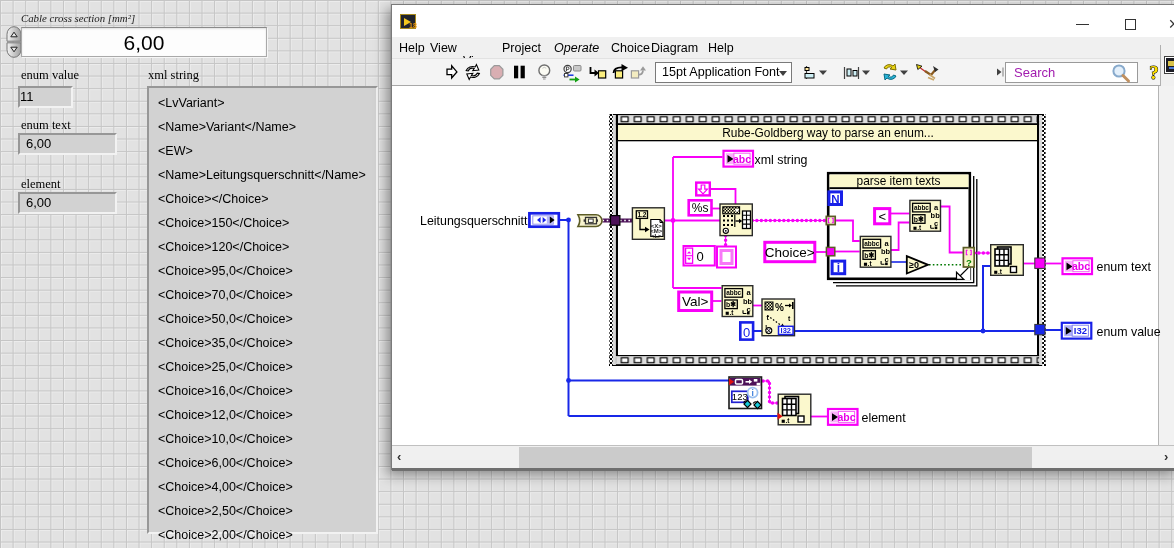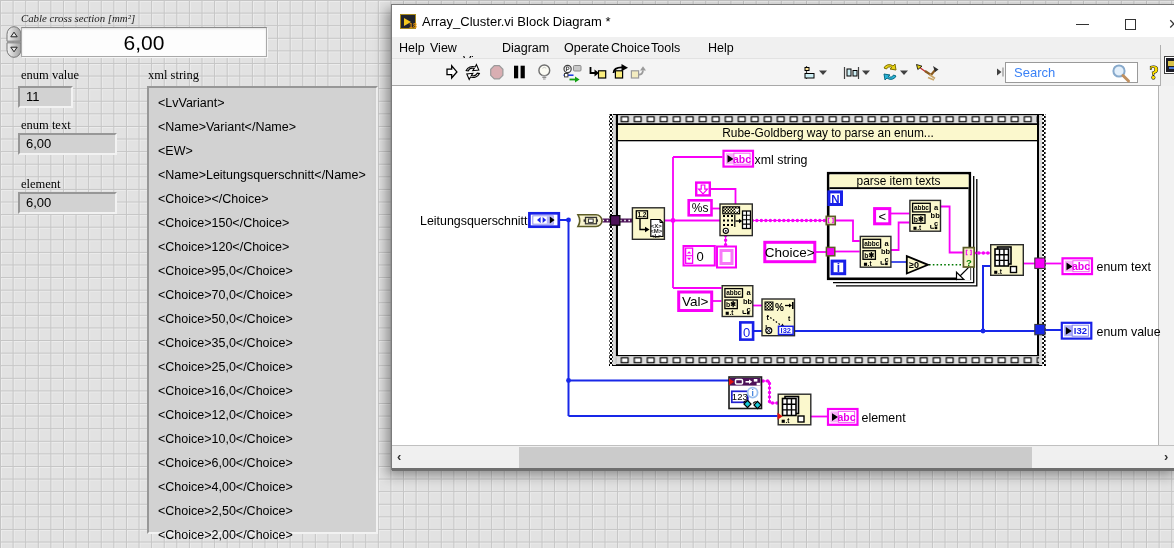--- a/index.html
+++ b/index.html
@@ -40,21 +40,21 @@
   <path d="M2,16.2 v-7 a7,7.5 0 0 1 14,0 v7 Z" fill="url(#spg)" stroke="#777" stroke-width="1"></path>
   <path d="M2,17.8 v7 a7,7.5 0 0 0 14,0 v-7 Z" fill="url(#spg)" stroke="#777" stroke-width="1"></path>
   <path d="M9,7.2 l3.2,4.6 h-6.4 Z" fill="#e8e8e8" stroke="#222" stroke-width="1"></path>
   <path d="M9,26.8 l3.2,-4.6 h-6.4 Z" fill="#e8e8e8" stroke="#222" stroke-width="1"></path>
 </svg>
 
 <div class="abs" style="left:21px;top:27px;width:246px;height:30px;background:#fdfdfd;border:1px solid #a9a9a9;border-top-color:#8a8a8a;box-shadow:inset 0 1px 2px rgba(0,0,0,0.12), 1px 1px 0 #f6f6f6;
  font-size:21px;text-align:center;line-height:29px;color:#000;">6,00</div>
 
 <div class="lbl" style="left:21px;top:68px;">enum value</div>
-<div class="fpbox" style="left:18px;top:86px;width:55px;height:22px;line-height:17px;padding-left:6px;">11</div>
+<div class="fpbox" style="left:18px;top:86px;width:55px;height:22px;line-height:17px;padding-left:0;">11</div>
 
 <div class="lbl" style="left:21px;top:118px;">enum text</div>
 <div class="fpbox" style="left:18px;top:133px;width:99px;height:22px;line-height:17px;padding-left:6px;">6,00</div>
 
 <div class="lbl" style="left:21px;top:177px;">element</div>
 <div class="fpbox" style="left:18px;top:192px;width:99px;height:22px;line-height:17px;padding-left:6px;">6,00</div>
 
 <div class="lbl" style="left:148px;top:68px;">xml string</div>
 <div class="fpbox" style="left:147px;top:86px;width:231px;height:448px;line-height:24px;padding:2.5px 0 0 9px;font-size:12.5px;white-space:pre;">&lt;LvVariant&gt;
 &lt;Name&gt;Variant&lt;/Name&gt;
@@ -86,33 +86,32 @@
 &lt;/EW&gt;
 &lt;/LvVariant&gt;</div>
 
 <div class="abs" id="win" style="left:391px;top:4px;width:788px;height:466px;background:#fff;border:1px solid #7a7a7a;border-right:none;box-shadow:-4px 5px 12px rgba(0,0,0,0.4);">
 
   <div class="abs" style="left:0;top:0;width:100%;height:32px;background:#fff;"></div>
   <div class="abs" style="left:8px;top:9px;width:16px;height:15px;background:#21242d;border:1px solid #a88a1e;">
      <div class="abs" style="left:3px;top:3px;width:0;height:0;border-top:4px solid transparent;border-bottom:4px solid transparent;border-left:7px solid #f4c81e;"></div>
      <div class="abs" style="left:8px;top:7px;font-size:7px;color:#e8940a;font-weight:bold;">18</div>
   </div>
-  <div class="abs" style="left:30px;top:9px;font-size:13px;color:#000;">Array_Cluster.vi Block Diagram *</div>
   <div class="abs" style="left:684px;top:19px;width:13px;height:1.2px;background:#333;"></div>
   <div class="abs" style="left:733px;top:14px;width:11px;height:11px;border:1px solid #333;"></div>
   <div class="abs" style="left:776px;top:11px;font-size:14px;color:#333;font-weight:400;">✕</div>
 
   <div class="abs" style="left:0;top:32px;width:100%;height:21px;background:#f0f0f0;font-size:12.5px;color:#000;">
     <span class="abs" style="left:7px;top:4px;">Help</span>
     <span class="abs" style="left:38px;top:4px;">View</span>
     <span class="abs" style="left:71px;top:17px;">View</span>
-    <span class="abs" style="left:110px;top:4px;">Diagram</span>
-    <span class="abs" style="left:172px;top:4px;">Operate</span>
+    <span class="abs" style="left:110px;top:4px;">Project</span>
+    <span class="abs" style="left:162px;top:4px;font-style:italic;">Operate</span>
     <span class="abs" style="left:219px;top:4px;">Choice</span>
-    <span class="abs" style="left:259px;top:4px;">Tools</span>
+    <span class="abs" style="left:259px;top:4px;">Diagram</span>
     <span class="abs" style="left:316px;top:4px;">Help</span>
   </div>
 
   <div class="abs" style="left:0;top:53px;width:100%;height:28px;background:#f4f4f4;border-top:1px solid #e2e2e2;border-bottom:1px solid #a8a8a8;"></div>
   <div id="toolbar" class="abs" style="left:0;top:53px;width:100%;height:28px;">
   <svg width="788" height="28" viewBox="0 0 788 28">
 
     <path d="M55,11.2 h4.7 v-3.4 l5.2,6.1 -5.2,6.1 v-3.4 h-4.7 Z" fill="#fff" stroke="#000" stroke-width="1.3"></path>
 
     <path d="M74.2,12.5 a7,6.5 0 0 1 9,-3.6 l1.2,-2.4 2.4,5.6 -6,0.6 1.4,-2.2 a4.8,4.5 0 0 0 -6,2.4 Z" fill="#fff" stroke="#000" stroke-width="1.1"></path>
@@ -181,22 +180,26 @@
 
   <div class="abs" style="left:768px;top:40px;width:20px;height:41px;background:#f0f0f0;border-left:1px solid #b0b0b0;">
     <div class="abs" style="left:3px;top:11px;width:17px;height:18px;background:#fff;border:1px solid #404040;">
       <div class="abs" style="left:1px;top:1px;width:14px;height:14px;background:#1b1b24;"></div>
       <div class="abs" style="left:3px;top:4px;width:6px;height:5px;background:#d8c24a;"></div>
       <div class="abs" style="left:4px;top:10px;width:8px;height:2px;background:#4a7ad8;"></div>
 
     </div>
   </div>
 
-
-  <div class="abs" style="left:613px;top:57px;width:133px;height:21px;background:#fff;border:1px solid #9a9a9a;font-size:13px;line-height:19px;color:#3b82f6;">
+  <div class="abs" style="left:263px;top:57px;width:137px;height:21px;background:#fff;border:1px solid #7a7a7a;font-size:12.6px;line-height:19px;">
+    <span style="padding-left:6px;">15pt Application Font</span>
+    <span class="abs" style="right:4px;top:8px;width:0;height:0;border-left:4px solid transparent;border-right:4px solid transparent;border-top:5px solid #404040;"></span>
+  </div>
+
+  <div class="abs" style="left:613px;top:57px;width:133px;height:21px;background:#fff;border:1px solid #9a9a9a;font-size:13px;line-height:19px;color:#a21caf;">
     <span style="padding-left:8px;">Search</span>
   </div>
 
   <div class="abs" style="left:0;top:81px;width:766px;height:359px;background:#fff;"></div>
 
   <div class="abs" style="left:766px;top:81px;width:22px;height:359px;background:#f2f2f2;border-left:1px solid #b4b4b4;"></div>
 
   <div class="abs" style="left:0;top:440px;width:788px;height:23px;background:#f0f0f0;border-top:1px solid #c0c0c0;">
     <div class="abs" style="left:127px;top:1px;width:513px;height:21px;background:#cbcbcb;"></div>
     <div class="abs" style="left:5px;top:3px;font-size:13px;color:#333;font-weight:bold;">‹</div>

